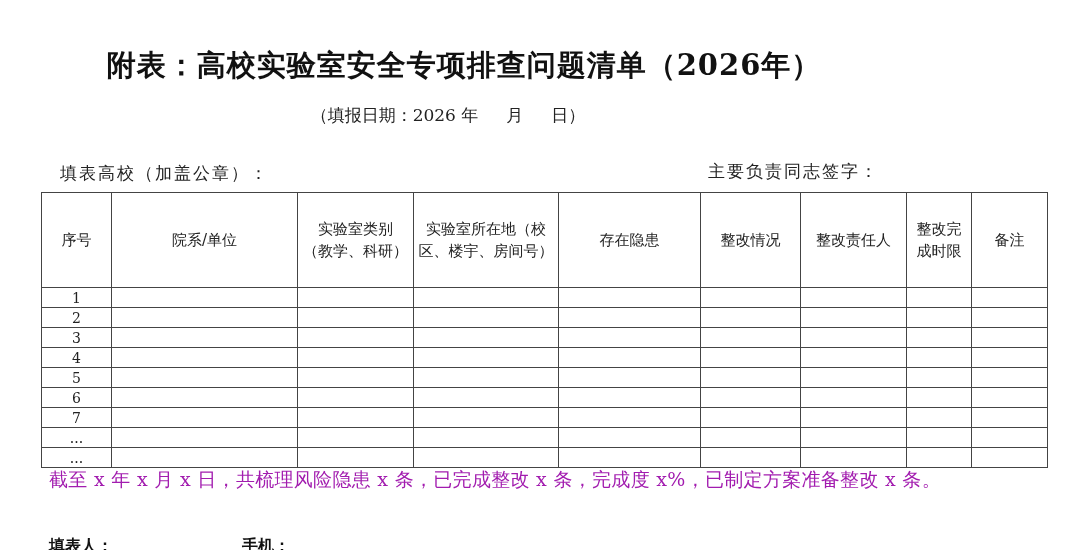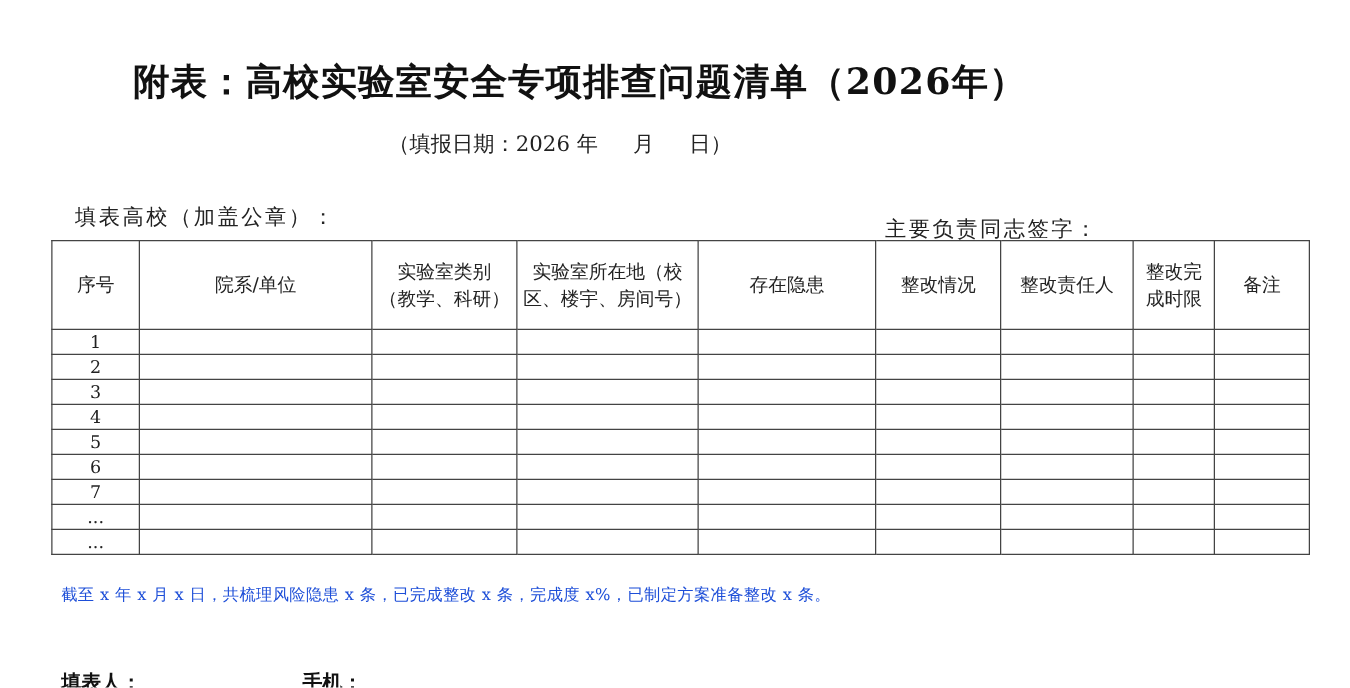--- a/index.html
+++ b/index.html
@@ -21,41 +21,41 @@
     font-family: "DejaVu Serif", serif;
   }
   .subtitle span { display: inline-block; }
   .sub-gap { width: 28px; }
   .fill-left {
     position: absolute; left: 60px; top: 162px;
     font-size: 17px; color: #222; letter-spacing: 2px;
     font-family: "DejaVu Serif", serif;
   }
   .fill-right {
-    position: absolute; left: 708px; top: 172px;
+    position: absolute; left: 708px; top: 160px;
     font-size: 17px; color: #222; letter-spacing: 2px;
     font-family: "DejaVu Serif", serif;
   }
   table.grid {
     position: absolute; left: 41px; top: 192px;
     width: 1006px; border-collapse: collapse; table-layout: fixed;
     font-family: "DejaVu Sans", sans-serif;
   }
   table.grid th, table.grid td {
     border: 1.5px solid #444; padding: 0; text-align: center;
     vertical-align: middle; color: #222;
   }
   table.grid th {
     height: 70px; font-weight: normal; font-size: 15px; line-height: 22px;
   }
   table.grid td { height: 19px; font-size: 14px; line-height: 18px;
     font-family: "DejaVu Serif", serif; }
   .summary {
     position: absolute; left: 49px; top: 467px;
-    font-size: 13px; color: #1d4ed8; letter-spacing: 0.3px;
+    font-size: 19px; color: #a21caf; letter-spacing: 0.3px;
     font-family: "DejaVu Serif", serif;
   }
   .footer-label {
     position: absolute; top: 514px; font-size: 16px; font-weight: bold;
     color: #111; font-family: "DejaVu Sans", sans-serif; margin-top: 22px;
   }
 </style>
 </head>
 <body>
 
@@ -78,21 +78,21 @@
     <col style="width:100px">
     <col style="width:106px">
     <col style="width:65px">
     <col style="width:76px">
   </colgroup>
   <thead>
     <tr>
       <th>序号</th>
       <th>院系/单位</th>
       <th style="padding:0 4px;">实验室类别<br>（教学、科研）</th>
-      <th style="padding:0 4px;">实验室所在地（校<br>区、楼宇、房间号）</th>
+      <th style="padding:12px 4px;">实验室所在地（校<br>区、楼宇、房间号）</th>
       <th>存在隐患</th>
       <th>整改情况</th>
       <th>整改责任人</th>
       <th>整改完<br>成时限</th>
       <th>备注</th>
     </tr>
   </thead>
   <tbody id="tbody">
       <tr>
         <td>1</td>

